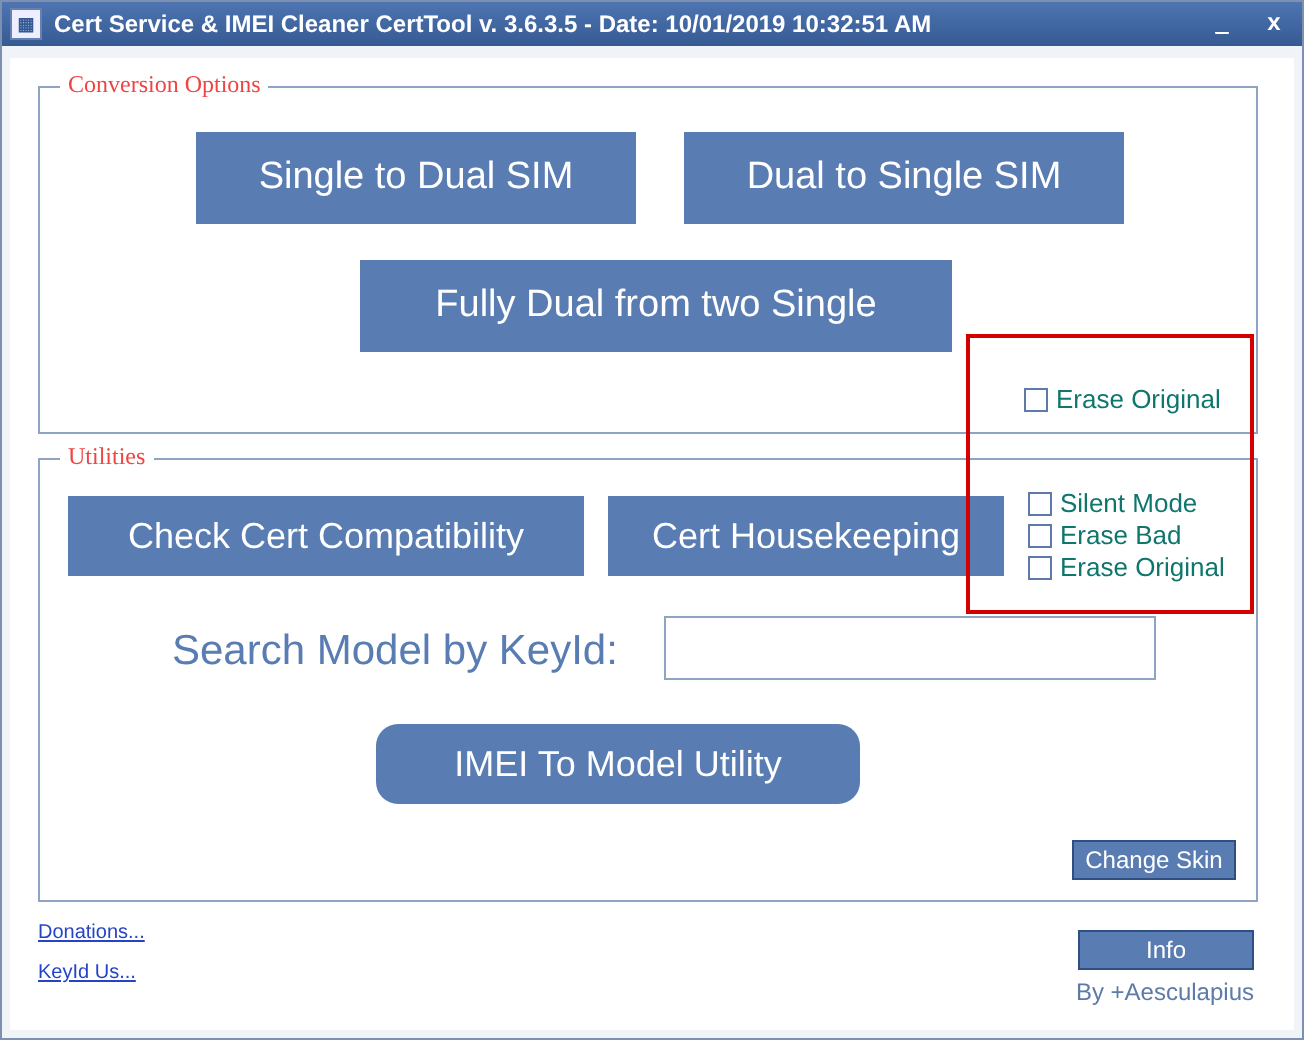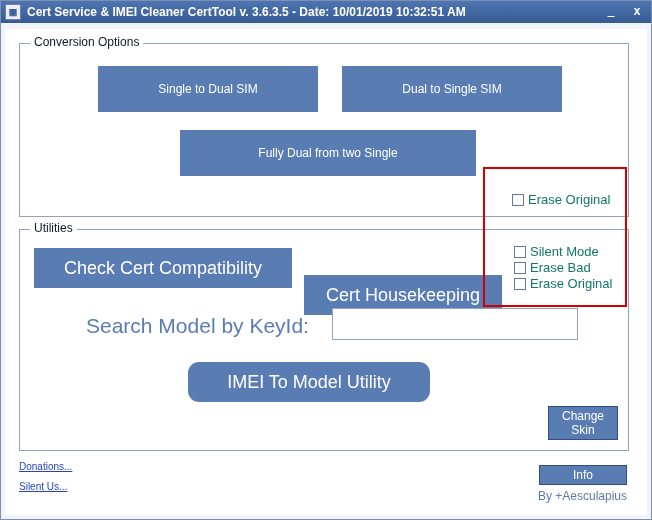--- a/index.html
+++ b/index.html
@@ -59,33 +59,34 @@
   .groupbox {
     position:absolute;
     border:1px solid #8fa4c4;
   }
   .groupbox .legend {
     position:absolute;
     top:-9px; left:10px;
     background:#ffffff;
     padding:0 4px;
     font-size:12px;
-    color:#0f172a;
+    color:#ef4444;
+    font-family:Liberation Serif, serif;
   }
 
   .btn {
     position:absolute;
     background:#597cb3;
     color:#ffffff;
     border:none;
     font-family:Arial;
     display:flex; align-items:center; justify-content:center;
     cursor:default;
   }
-  .btn.big { font-size:12px; }
+  .btn.big { font-size:19px; }
   .btn.med { font-size:18px; }
 
   .btn-small {
     position:absolute;
     background:#597cb3;
     border:1px solid #2f4f82;
     color:#ffffff;
     font-size:12px;
     text-align:center;
     padding:2px 0;
@@ -165,45 +166,45 @@
       <div class="check" style="left:492px; top:148px;">
         <div class="box"></div>
         <span>Erase Original</span>
       </div>
     </div>
 
     <div class="groupbox" style="left:14px; top:200px; width:610px; height:222px;">
       <div class="legend">Utilities</div>
 
       <div class="btn med" style="left:14px; top:18px; width:258px; height:40px;">Check Cert Compatibility</div>
-      <div class="btn med" style="left:284px; top:18px; width:198px; height:40px;margin-top:27px;">Cert Housekeeping</div>
+      <div class="btn med" style="left:284px; top:18px; width:198px; height:40px;">Cert Housekeeping</div>
 
       <div class="check" style="left:494px; top:14px;">
         <div class="box"></div>
         <span>Silent Mode</span>
       </div>
       <div class="check" style="left:494px; top:30px;">
         <div class="box"></div>
         <span>Erase Bad</span>
       </div>
       <div class="check" style="left:494px; top:46px;">
         <div class="box"></div>
         <span>Erase Original</span>
       </div>
 
       <div class="label" style="left:66px; top:84px;">Search Model by KeyId:</div>
       <div class="textbox" style="left:312px; top:78px; width:246px; height:32px;"></div>
 
       <div class="btn med" style="left:168px; top:132px; width:242px; height:40px;border-radius:11px;">IMEI To Model Utility</div>
 
-      <div class="btn-small" style="right:10px; bottom:10px; width:70px;">Change Skin</div>
+      <div class="btn-small" style="right:10px; bottom:10px; width:82px;">Change Skin</div>
     </div>
 
     <div class="linkbar" style="left:14px; top:432px;">Donations...</div>
-    <div class="linkbar" style="left:14px; top:452px;">Silent Us...</div>
+    <div class="linkbar" style="left:14px; top:452px;">KeyId Us...</div>
 
     <div class="btn-small" style="right:20px; top:436px; width:88px;">Info</div>
     <div class="credit" style="right:20px; top:460px;">By +Aesculapius</div>
 
     <div class="red-callout" style="left:478px; top:138px; width:144px; height:140px;"></div>
 
   </div>
 </div>
 
 </body></html>

